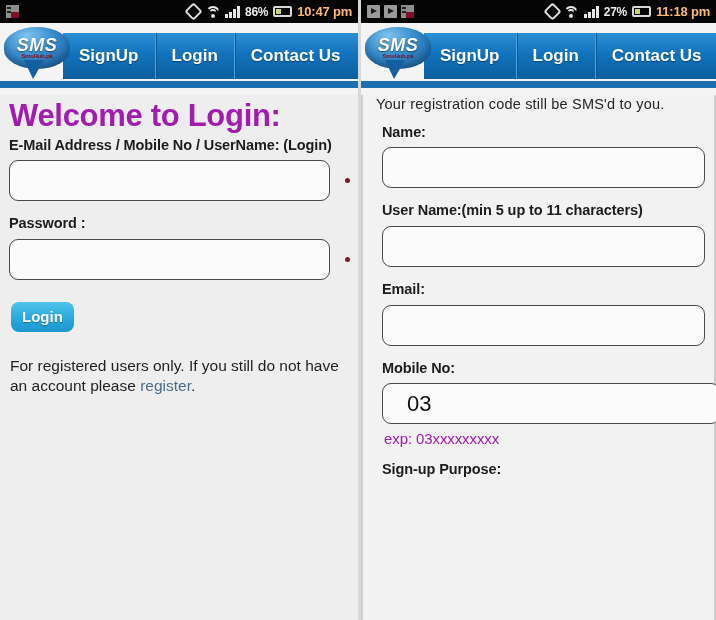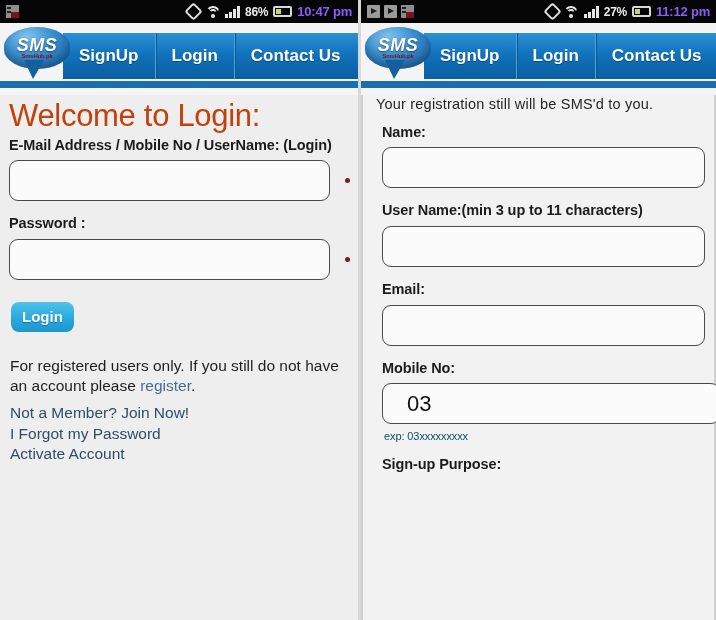--- a/index.html
+++ b/index.html
@@ -146,21 +146,21 @@
   .batt-ico::after {
     content: "";
     position: absolute;
     left: 1px; top: 1px;
     width: 5px; height: 5px;
     background: #c6d86a;
   }
   .clock {
     font-size: 13px;
     font-weight: bold;
-    color: #8b5cf6;
+    color: #fdba74;
     letter-spacing: -0.2px;
   }
 
   
   .navwrap {
     position: relative;
     height: 72px;
     background: #f4f4f4;
   }
   .navbar {
@@ -255,22 +255,22 @@
     height: calc(620px - 23px - 72px);
   }
   .page.bordered {
     border-left: 2px solid #cfcfcf;
     border-right: 2px solid #cfcfcf;
     background: #f2f2f2;
   }
 
   h1.title {
     font-size: 31px;
-    font-weight: normal;
-    color: #c2410c;
+    font-weight: bold;
+    color: #a21caf;
     letter-spacing: -0.3px;
     line-height: 1.05;
     margin: 5px 0 4px;
   }
   h1.title.reg {
     font-size: 32px;
     margin: 3px 0 2px 3px;
   }
 
   .lead {
@@ -368,22 +368,22 @@
     font-size: 11.5px;
     font-weight: bold;
     text-align: center;
     padding: 3px 0 4px;
     letter-spacing: -0.2px;
     white-space: nowrap;
     overflow: hidden;
   }
 
   .hint {
-    font-size: 11px;
-    color: #0c4a6e;
+    font-size: 15px;
+    color: #a21caf;
     margin: -8px 0 14px 12px;
     letter-spacing: -0.1px;
   }
 
   .mob-input {
     font-size: 22px;
   }
 </style>
 </head>
 <body>
@@ -442,25 +442,20 @@
       <div class="fieldlabel">Password :</div>
       <div class="inputrow">
         <input class="tinput" type="password" value="" style="">
         <span class="req"></span>
       </div>
 
       <button class="btn-login">Login</button>
 
       <p class="para"><span>For registered users only. If you still do not have an account please </span><a class="inline-link" href="#">register</a><span>.</span></p>
 
-      <div class="linklist">
-        <a href="#">Not a Member? Join Now!</a>
-        <a href="#">I Forgot my Password</a>
-        <a href="#">Activate Account</a>
-      </div>
 
     </div>
   </div>
 
   <div class="phone right">
 
     <div class="statusbar">
       <div class="sb-left">
         <span class="notif-ico play"></span>
         <span class="notif-ico play"></span>
@@ -474,48 +469,48 @@
             <i></i>
           </span>
         <span class="sig-ico">
             <span></span>
             <span></span>
             <span></span>
             <span></span>
           </span>
         <span class="batt-pct">27%</span>
         <span class="batt-ico"></span>
-        <span class="clock">11:12 pm</span>
+        <span class="clock">11:18 pm</span>
       </div>
     </div>
 
     <div class="navwrap">
       <div class="navfoot"></div>
       <div class="navbar">
         <div class="navitem">SignUp</div>
         <div class="navitem">Login</div>
         <div class="navitem">Contact Us</div>
       </div>
       <div class="logo">
         <div class="bubble"></div>
         <div class="tail"></div>
         <div class="sms-txt">SMS</div>
         <div class="sub-txt">SmsHub.pk</div>
       </div>
     </div>
 
     <div class="page bordered">
-      <p class="lead">Your registration still will be SMS'd to you.</p>
+      <p class="lead">Your registration code still be SMS'd to you.</p>
 
       <div class="fieldlabel indent">Name:</div>
       <div class="inputrow indent">
         <input class="tinput" type="text" value="" style="">
       </div>
 
-      <div class="fieldlabel indent">User Name:(min 3 up to 11 characters)</div>
+      <div class="fieldlabel indent">User Name:(min 5 up to 11 characters)</div>
       <div class="inputrow indent">
         <input class="tinput" type="text" value="" style="">
       </div>
 
       <div class="fieldlabel indent">Email:</div>
       <div class="inputrow indent">
         <input class="tinput" type="text" value="" style="">
       </div>
 
       <div class="fieldlabel indent">Mobile No:</div>

